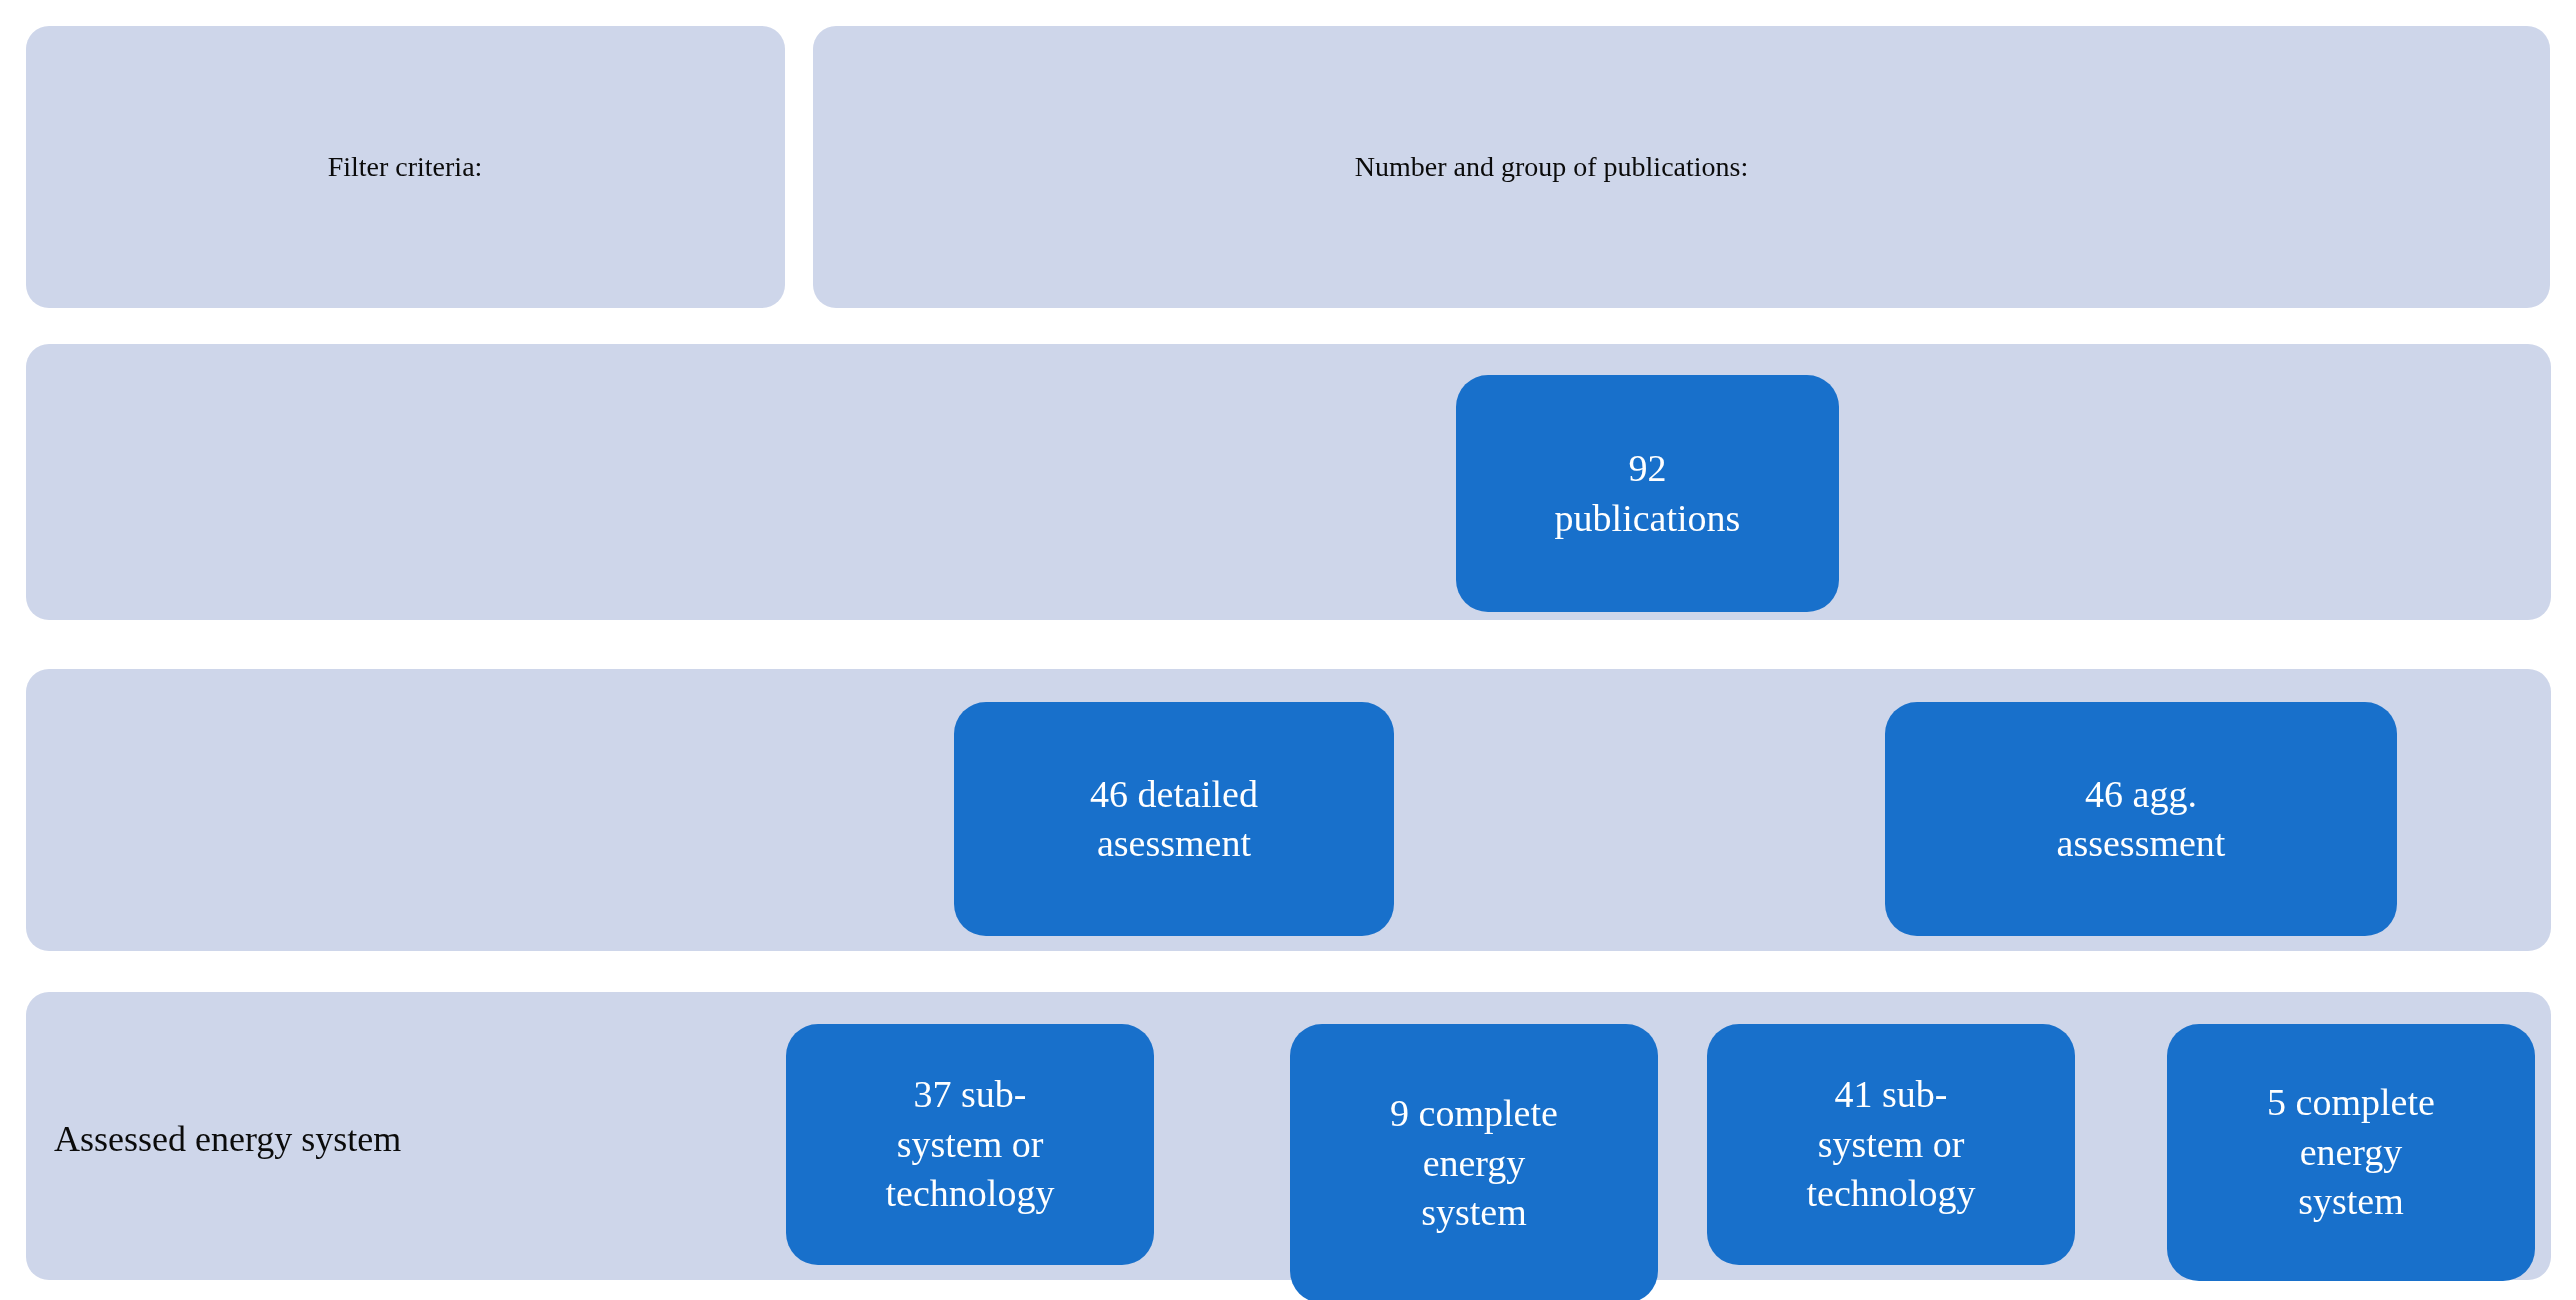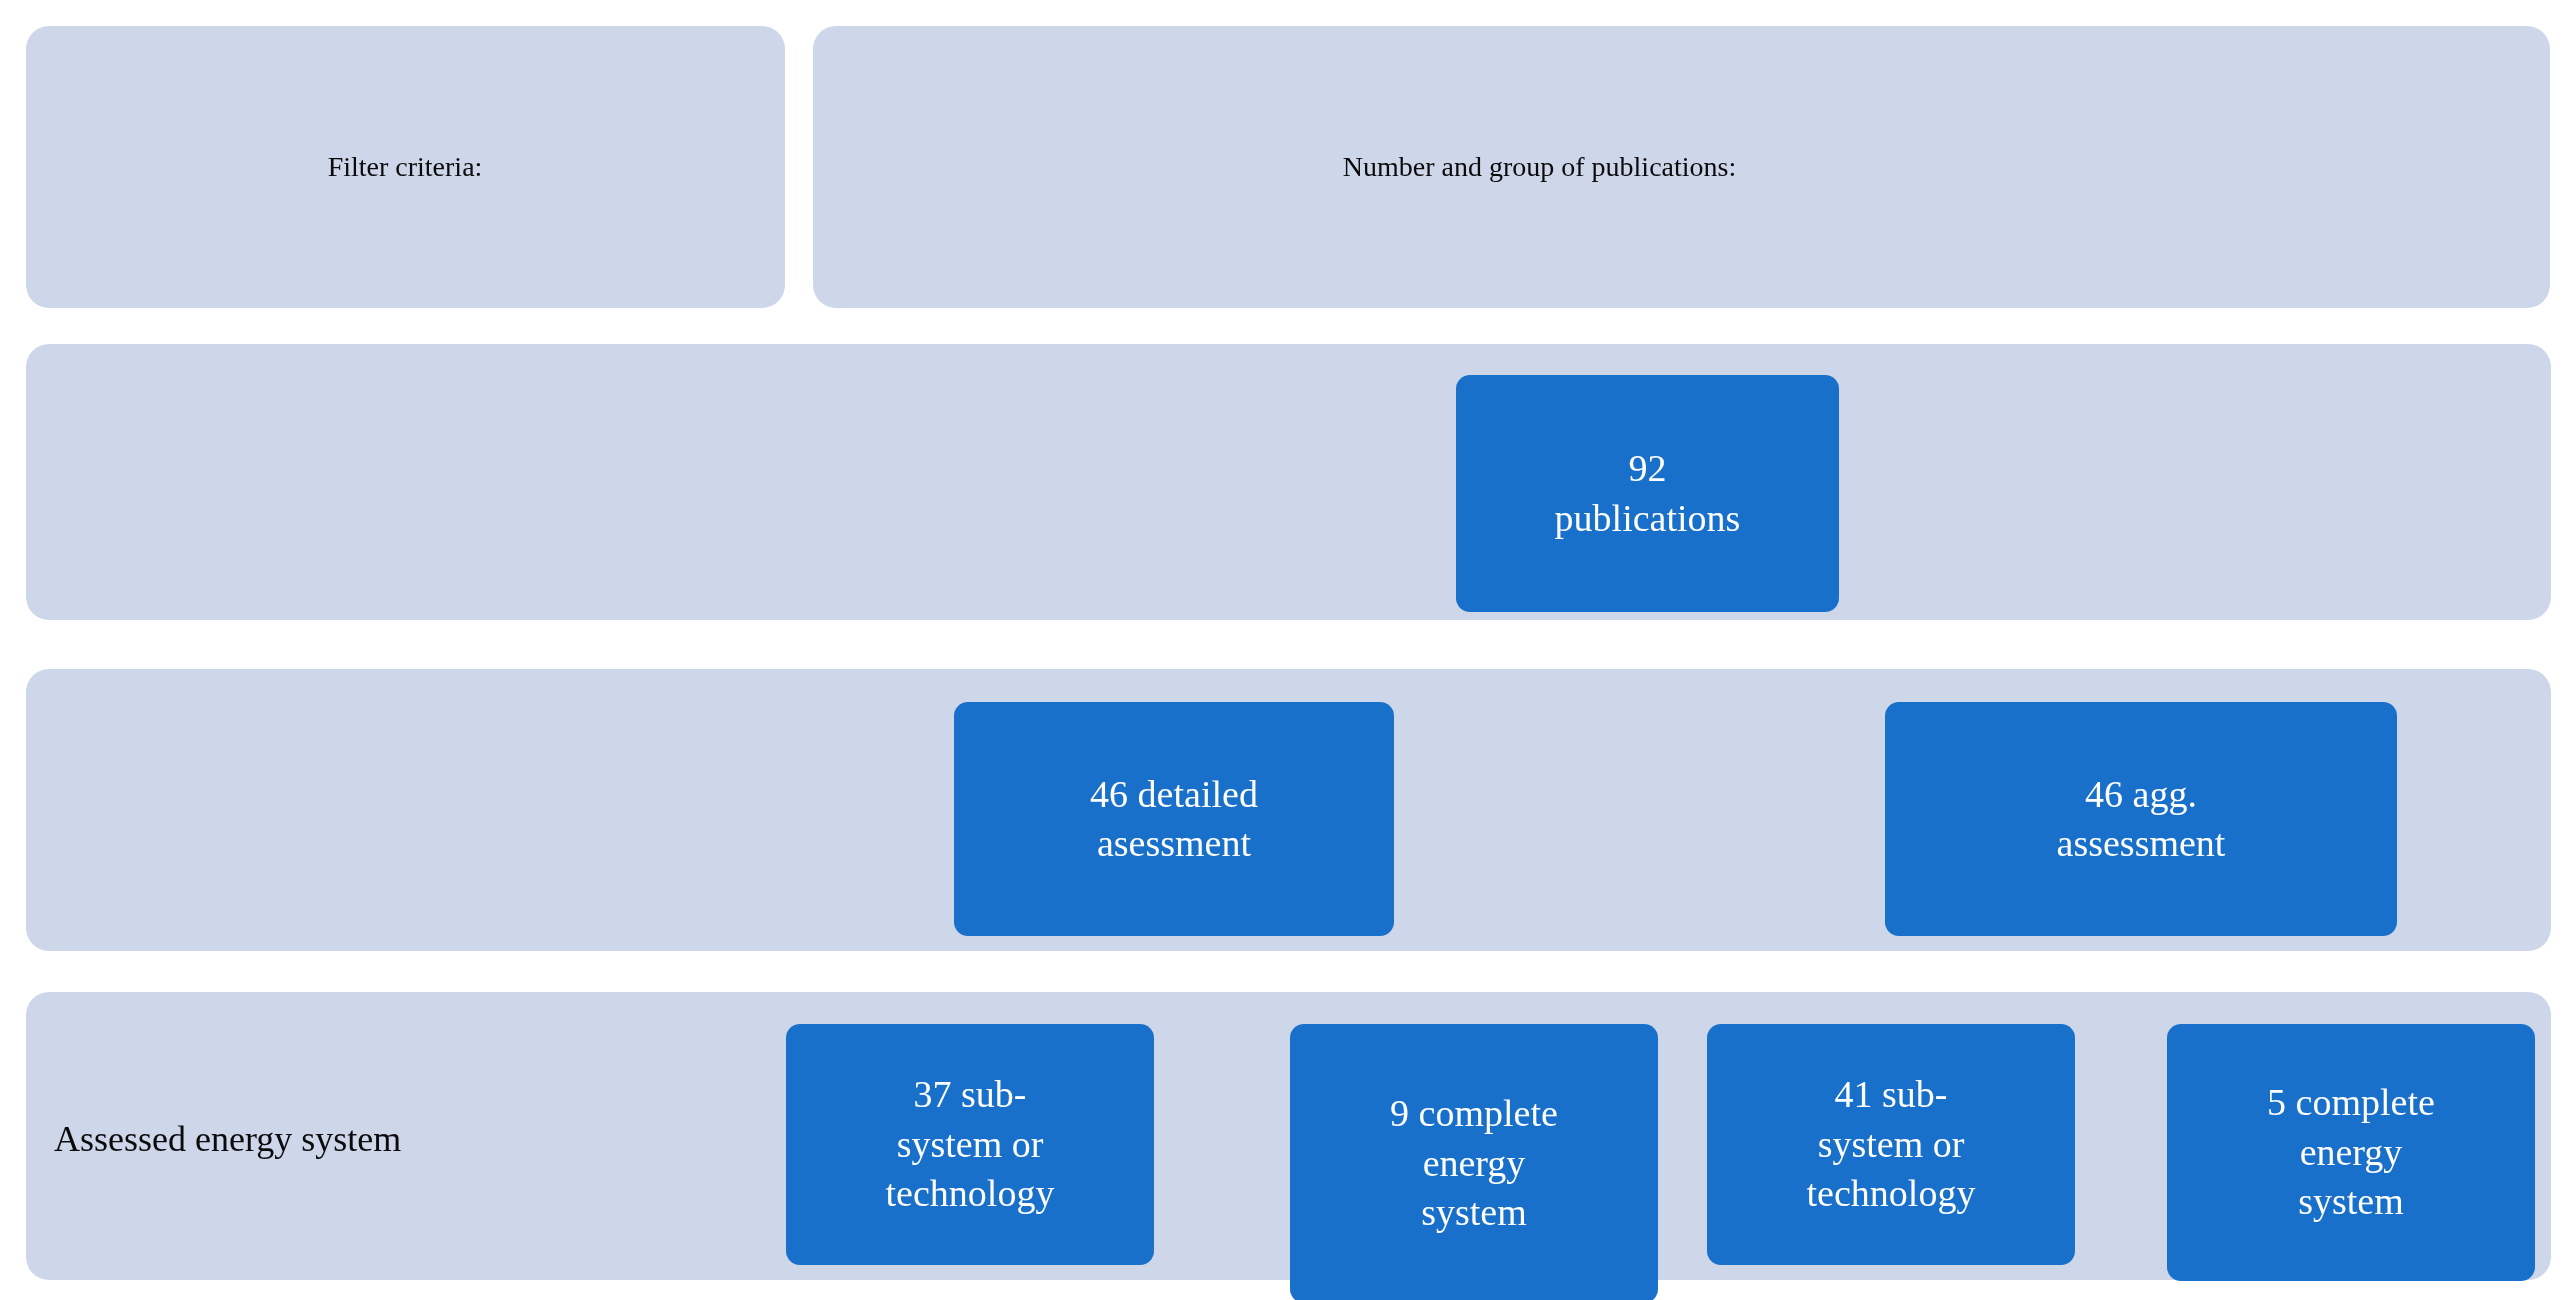--- a/index.html
+++ b/index.html
@@ -60,21 +60,21 @@
     justify-content: center;
   }
 
   #panel-publications {
     left: 813px;
     top: 25.5px;
     width: 1737px;
     height: 282px;
   }
   #panel-publications .band-label {
-    left: 4px;
+    left: 16px;
     top: 0;
     width: 1445px;
     height: 282px;
     display: flex;
     align-items: center;
     justify-content: center;
   }
 
   
   #band-total {
@@ -111,21 +111,21 @@
   }
   #label-system {
     top: 1116px;
     width: 874px;
   }
 
   
   .node {
     position: absolute;
     background: #1870cb;
-    border-radius: 14px;
+    border-radius: 32px;
     color: #ffffff;
     display: flex;
     align-items: center;
     justify-content: center;
     text-align: center;
     font-size: 38px;
     line-height: 1.30;
     font-family: "Liberation Serif", "DejaVu Serif", serif;
     white-space: pre-line;
     box-sizing: border-box;

